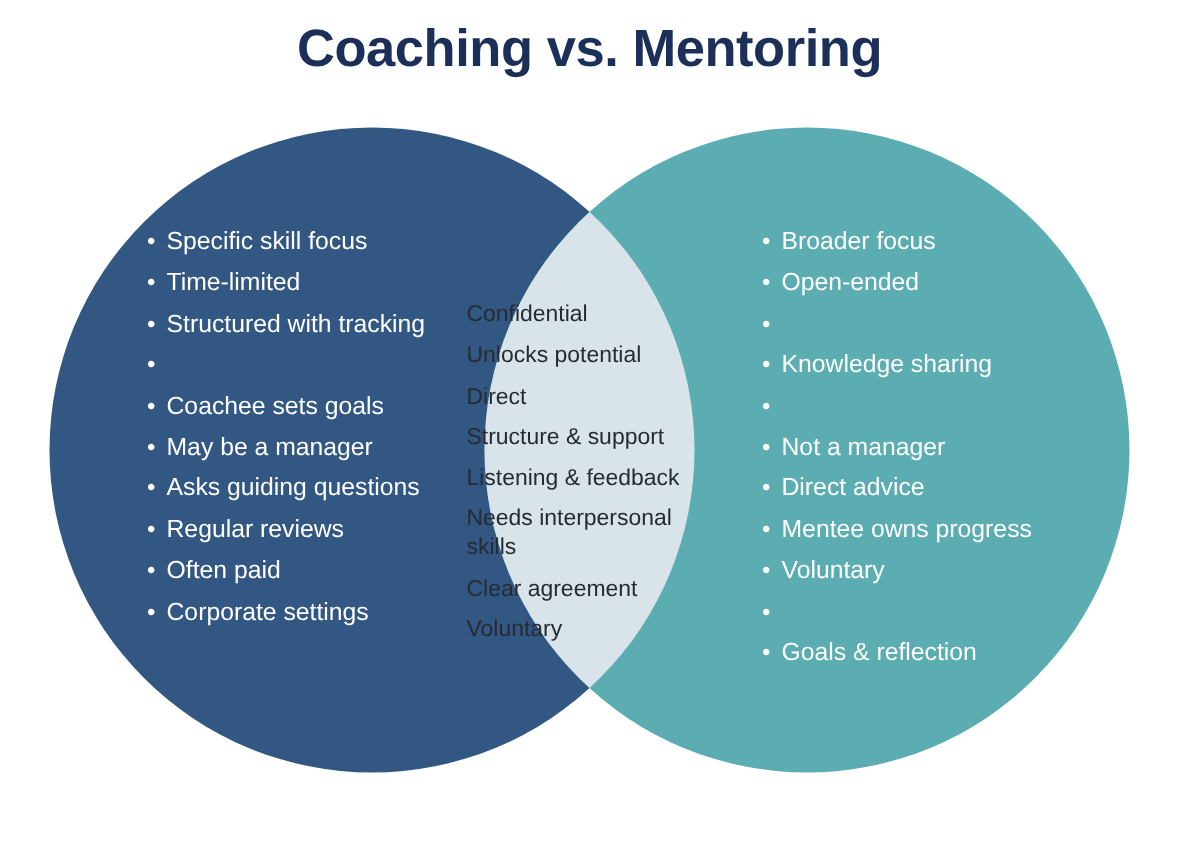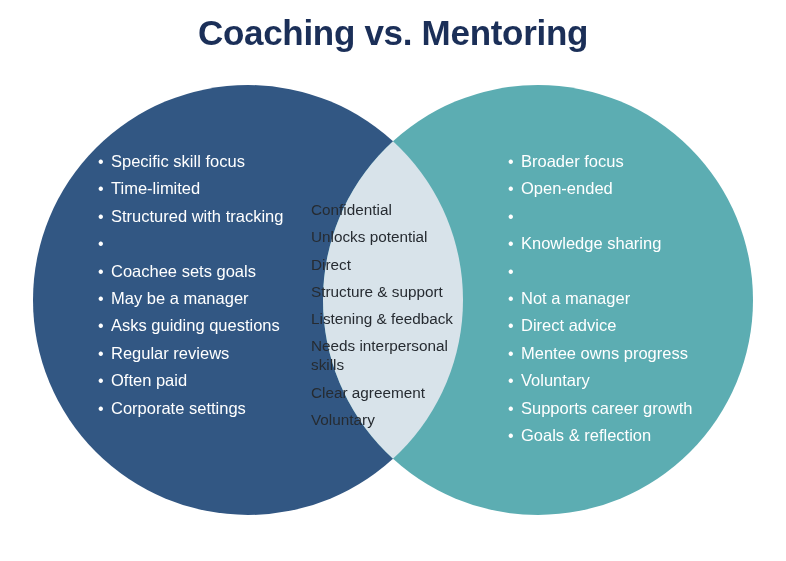--- a/index.html
+++ b/index.html
@@ -212,21 +212,20 @@
     <div class="side-item">
       <span class="side-bullet">•</span>
       <span class="side-label">Mentee owns progress</span>
     </div>
     <div class="side-item">
       <span class="side-bullet">•</span>
       <span class="side-label">Voluntary</span>
     </div>
     <div class="side-item">
       <span class="side-bullet">•</span>
-      <span class="side-label">Supports career growth</span>
     </div>
     <div class="side-item">
       <span class="side-bullet">•</span>
       <span class="side-label">Goals &amp; reflection</span>
     </div>
   </div>
 
 </div>
 
 </body></html>

